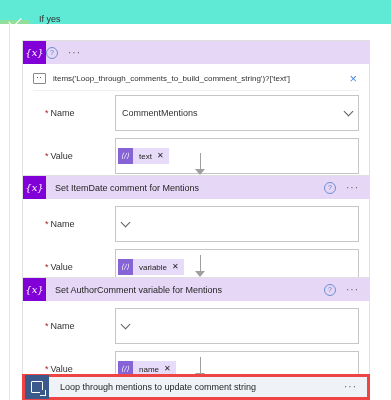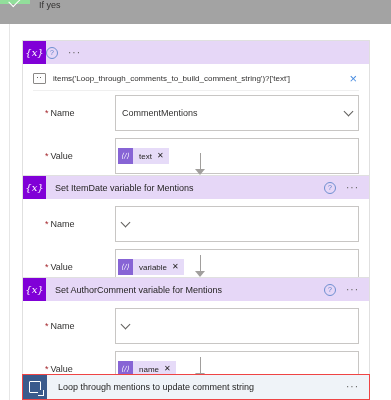--- a/index.html
+++ b/index.html
@@ -16,23 +16,23 @@
     color: #333333;
     -webkit-font-smoothing: antialiased;
   }
 
   
   .ifyes-bar {
     position: absolute;
     left: 0; top: 0;
     width: 391px;
     height: 24px;
-    background: #a3a3a3;
-    display: flex;
-    align-items: flex-start;
+    background: #5eead4;
+    display: flex;
+    align-items: flex-end;
   }
   .ifyes-check {
     width: 30px;
     background: #92de9b;
     display: flex;
     align-items: center;
     justify-content: center;
   }
   .check-glyph {
     display: block;
@@ -272,21 +272,21 @@
     border-top: 6px solid #a19f9d;
   }
 
   
   .loop-card {
     position: absolute;
     left: 22px;
     width: 348px;
     height: 26px;
     background: #eff3f8;
-    border: 1px solid #ef4444;
+    border: 3px solid #ef4444;
     box-sizing: border-box;
     display: flex;
     align-items: center;
   }
   .loop-icon {
     width: 24px; height: 24px;
     background: #3a5a8c;
     flex: 0 0 auto;
     display: flex;
     align-items: center;
@@ -383,21 +383,21 @@
   </div>
 
   <div class="connector" style="top:129px; height:22px;">
     <span class="line" style="height:16px;"></span>
     <span class="head" style="top:16px;"></span>
   </div>
 
   <div class="card" style="top:151px;">
     <div class="card-head">
       <div class="card-icon">{x}</div>
-      <div class="card-title">Set ItemDate variable for Mentions</div>
+      <div class="card-title">Set ItemDate comment for Mentions</div>
       <div class="head-actions">
         <div class="help-icon">?</div>
         <div class="dots-icon">···</div>
       </div>
     </div>
     <div class="card-body">
 
       <div class="field-row">
         <div class="field-label">
           <span class="req-star">*</span>

